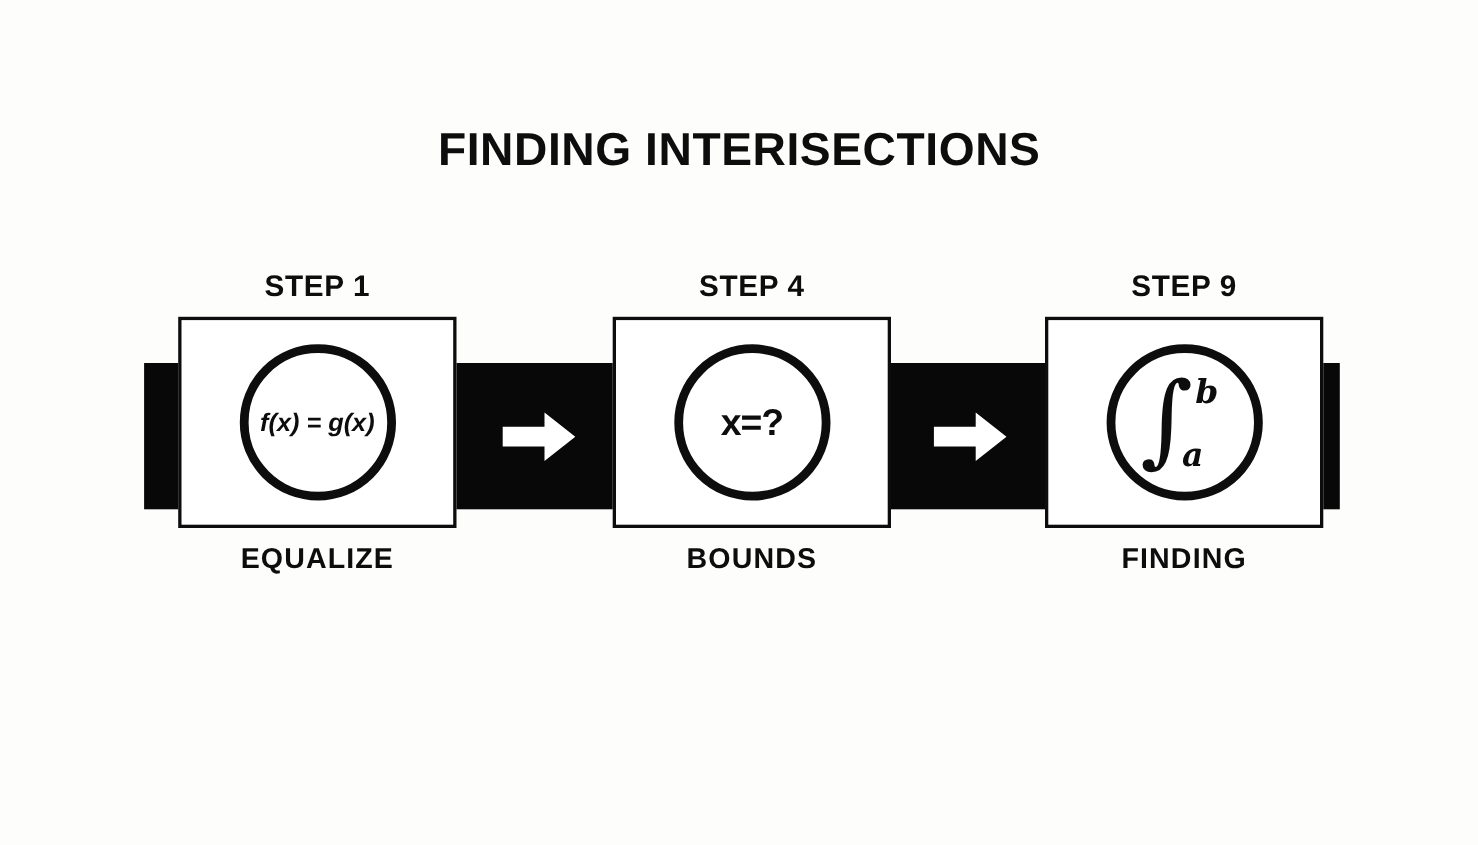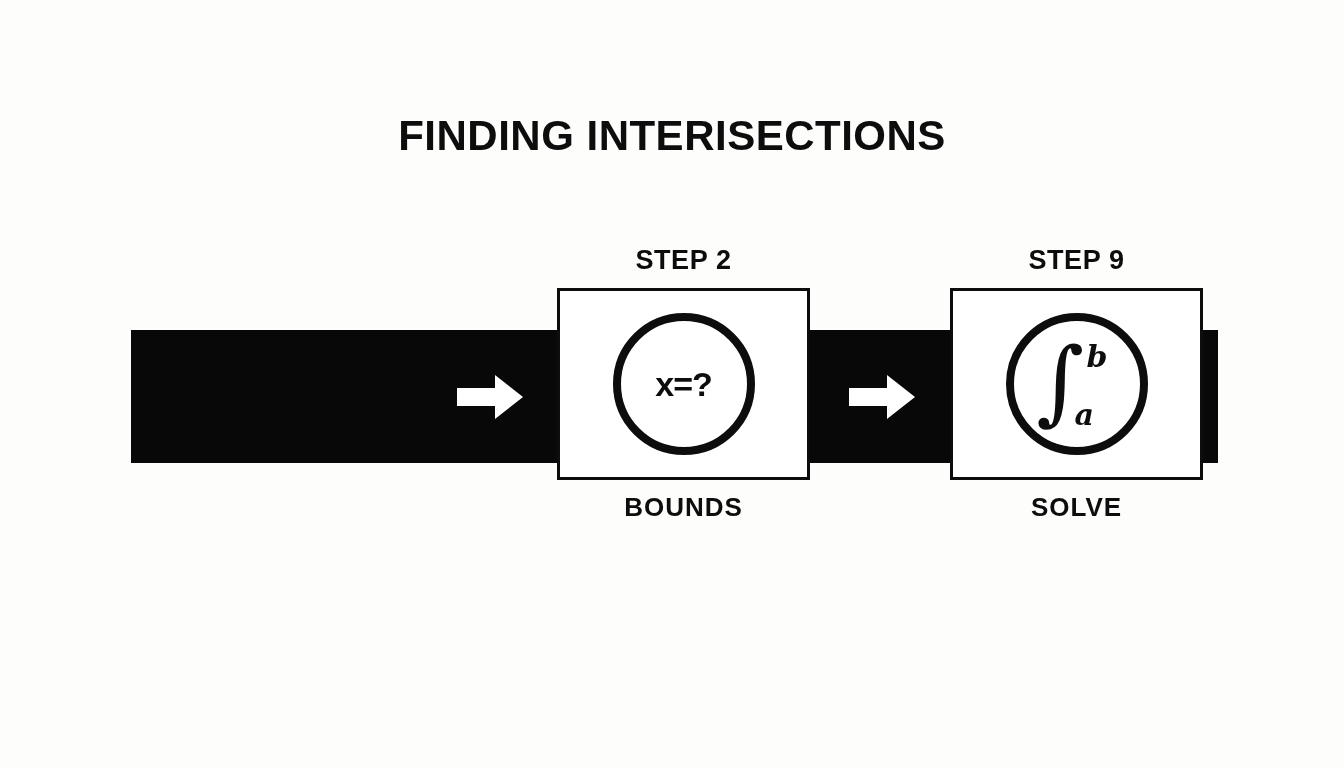--- a/index.html
+++ b/index.html
@@ -190,38 +190,47 @@
       <path d="M2 16 L40 16 L40 3 L68 25 L40 47 L40 34 L2 34 Z" fill="#ffffff"></path>
     </svg>
   </div>
 
   <div class="arrow arrow-2">
     <svg width="70" height="50" viewBox="0 0 70 50" aria-hidden="true">
       <path d="M2 16 L40 16 L40 3 L68 25 L40 47 L40 34 L2 34 Z" fill="#ffffff"></path>
     </svg>
   </div>
 
+  <div class="step step-1">
+    <div class="step-label">STEP 1</div>
+    <div class="step-box">
+      <div class="circle">
+        <span class="formula">f(x) = g(x)</span>
+      </div>
+    </div>
+    <div class="step-caption">EQUALIZE</div>
+  </div>
 
   <div class="step step-2">
-    <div class="step-label">STEP 2</div>
+    <div class="step-label">STEP 4</div>
     <div class="step-box">
       <div class="circle">
         <span class="solve-text">x=?</span>
       </div>
     </div>
     <div class="step-caption">BOUNDS</div>
   </div>
 
   <div class="step step-3">
     <div class="step-label">STEP 9</div>
     <div class="step-box">
       <div class="circle">
         <span class="integral">
           <span class="int-sign">∫</span>
           <span class="int-upper">b</span>
           <span class="int-lower">a</span>
         </span>
       </div>
     </div>
-    <div class="step-caption">SOLVE</div>
+    <div class="step-caption">FINDING</div>
   </div>
 
 </div>
 
 </body></html>

